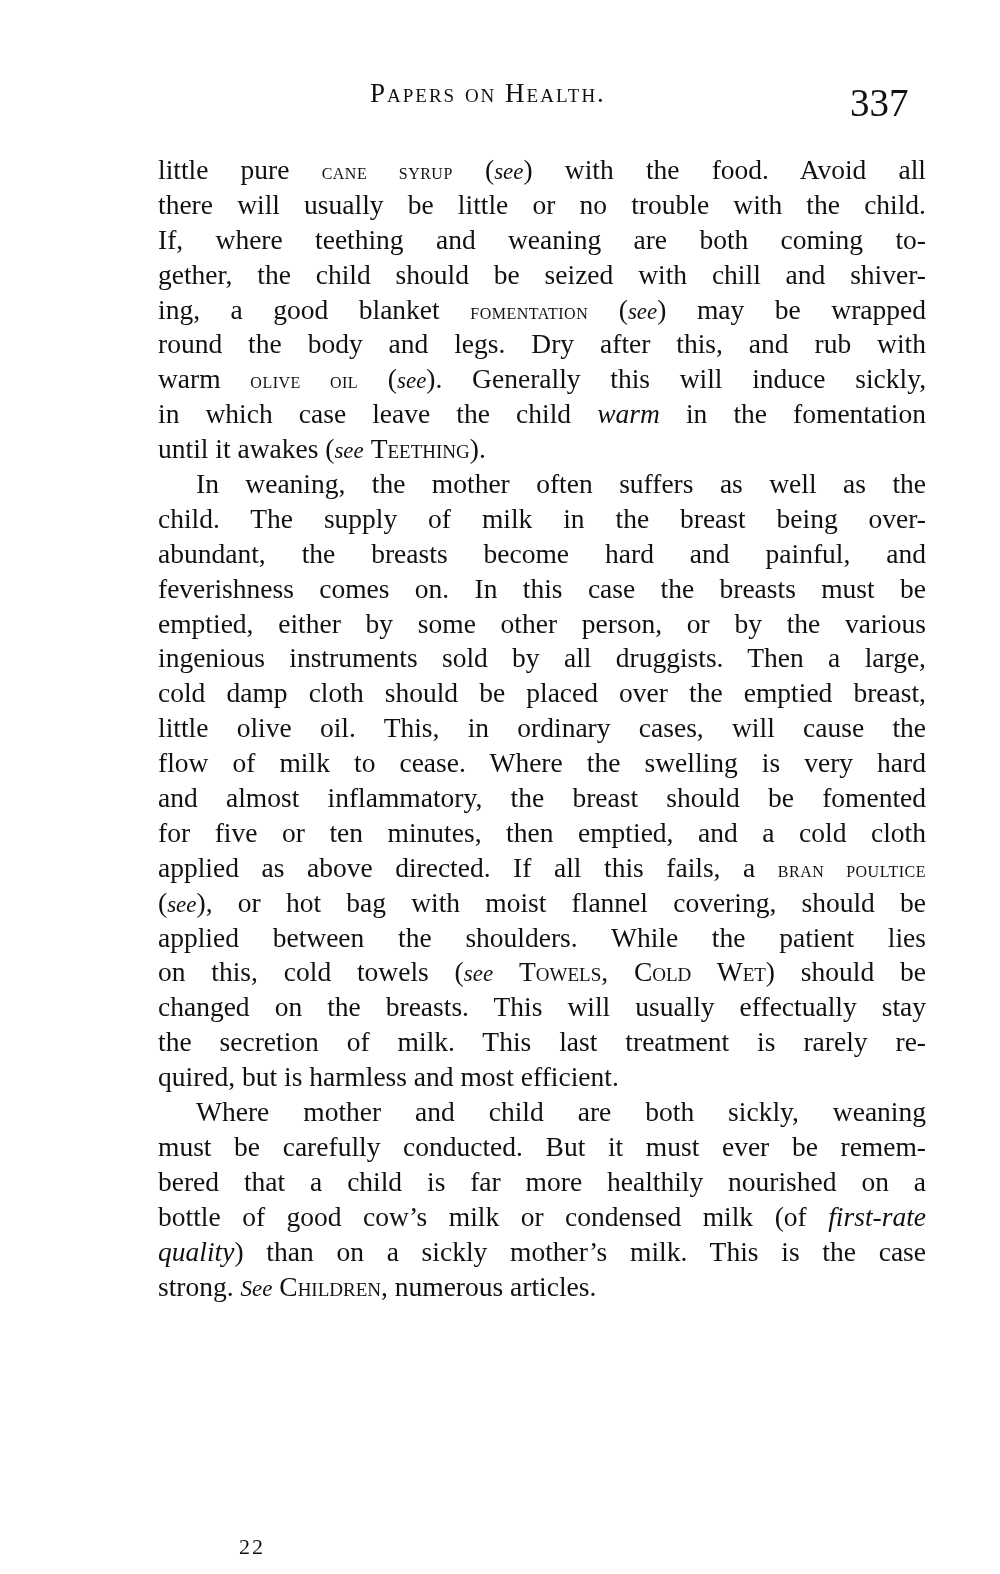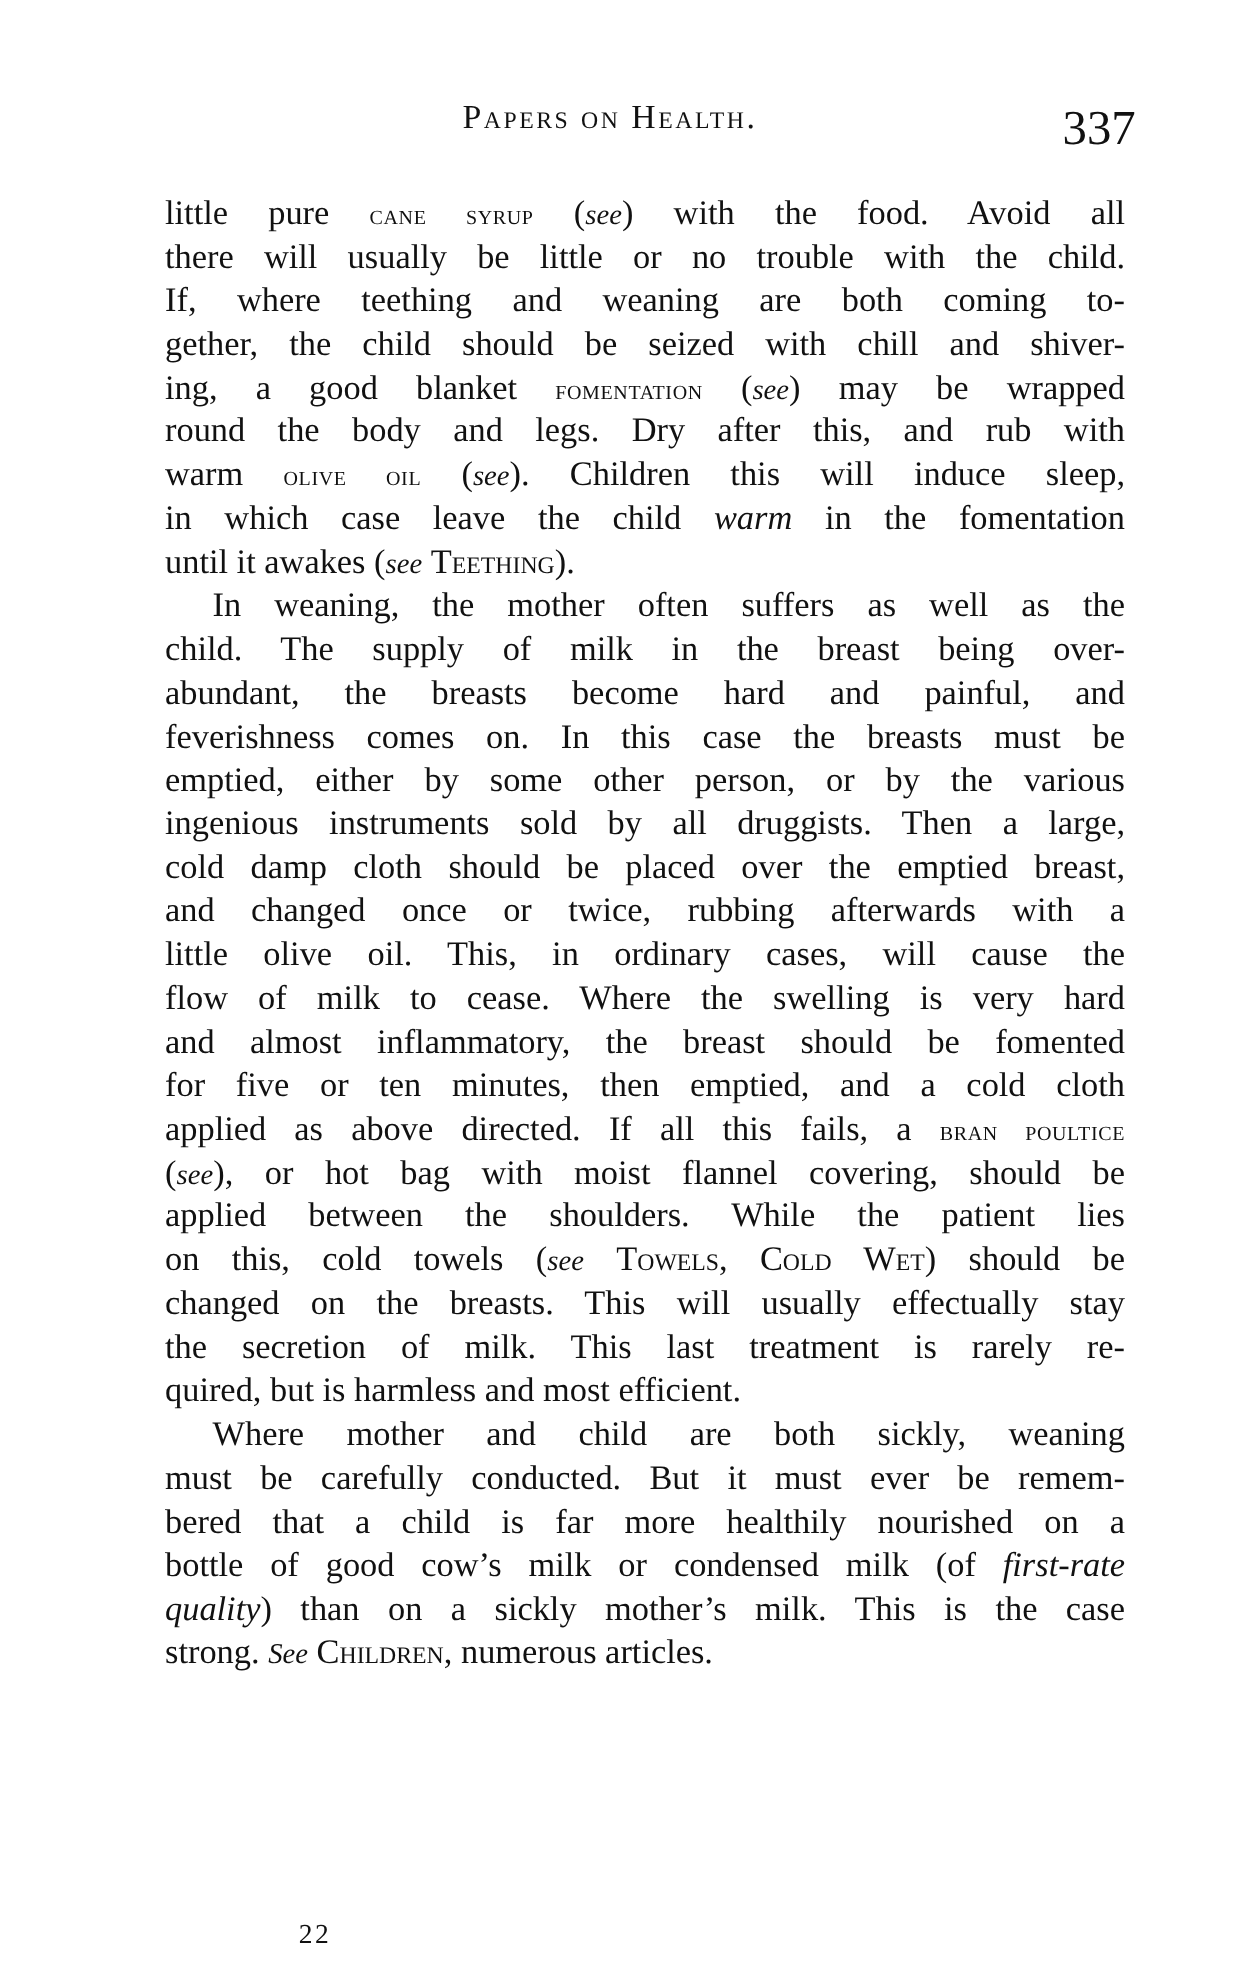--- a/index.html
+++ b/index.html
@@ -1,21 +1,21 @@
 <!DOCTYPE html>
 <html><head>
 <meta charset="utf-8">
 <style>
   html, body { margin: 0; padding: 0; background: #ffffff; }
   body { width: 1000px; height: 1574px; position: relative; overflow: hidden;
          font-family: "Liberation Serif", "DejaVu Serif", serif; color: #111; }
   .header { position: absolute; top: 78px; left: 0; width: 816px; height: 50px; }
   .running-title { position: absolute; left: 370px; top: 0; font-size: 27px; letter-spacing: 2px; font-variant: small-caps; }
   .page-number { position: absolute; left: 850px; top: 2px; font-size: 39px; }
-  .body-text { position: absolute; top: 153px; left: 132px; width: 768px; font-family: Liberation Serif, serif; }
+  .body-text { position: absolute; top: 153px; left: 158px; width: 768px; font-family: Liberation Serif, serif; }
   .line { height: 34.9px; line-height: 34.9px; font-size: 27.5px; white-space: nowrap;
           text-align: justify; text-align-last: justify; }
   .line.last { text-align-last: left; }
   .line.indent { padding-left: 38px; }
   .sc { font-variant: small-caps; font-size: 23px; letter-spacing: 0.5px; }
   .sc2 { font-variant: small-caps; }
   .it { font-style: italic; font-size: 23px; }
   .itb { font-style: italic; }
   .sig { position: absolute; left: 226px; top: 1534px; font-size: 22px; letter-spacing: 2px; margin-left: 13px; }
 </style>
@@ -27,31 +27,30 @@
   <div class="page-number">337</div>
 </div>
 
 <div class="body-text" id="body-text">
     <div class="line"><span>little pure </span><span class="sc">cane syrup</span><span> (</span><span class="it">see</span><span>) with the food.  Avoid all</span></div>
     <div class="line"><span>there will usually be little or no trouble with the child.</span></div>
     <div class="line"><span>If, where teething and weaning are both coming to-</span></div>
     <div class="line"><span>gether, the child should be seized with chill and shiver-</span></div>
     <div class="line"><span>ing, a good blanket </span><span class="sc">fomentation</span><span> (</span><span class="it">see</span><span>) may be wrapped</span></div>
     <div class="line"><span>round the body and legs.  Dry after this, and rub with</span></div>
-    <div class="line"><span>warm </span><span class="sc">olive oil</span><span> (</span><span class="it">see</span><span>).  Children this will induce sleep,</span></div>
+    <div class="line"><span>warm </span><span class="sc">olive oil</span><span> (</span><span class="it">see</span><span>).  Generally this will induce sickly,</span></div>
     <div class="line"><span>in which case leave the child </span><span class="itb">warm</span><span> in the fomentation</span></div>
     <div class="line last"><span>until it awakes (</span><span class="it">see</span><span> </span><span class="sc2">Teething</span><span>).</span></div>
     <div class="line indent"><span>In weaning, the mother often suffers as well as the</span></div>
     <div class="line"><span>child.  The supply of milk in the breast being over-</span></div>
     <div class="line"><span>abundant, the breasts become hard and painful, and</span></div>
     <div class="line"><span>feverishness comes on.  In this case the breasts must be</span></div>
     <div class="line"><span>emptied, either by some other person, or by the various</span></div>
     <div class="line"><span>ingenious instruments sold by all druggists.  Then a large,</span></div>
     <div class="line"><span>cold damp cloth should be placed over the emptied breast,</span></div>
-    <div class="line"><span>and changed once or twice, rubbing afterwards with a</span></div>
     <div class="line"><span>little olive oil.  This, in ordinary cases, will cause the</span></div>
     <div class="line"><span>flow of milk to cease.  Where the swelling is very hard</span></div>
     <div class="line"><span>and almost inflammatory, the breast should be fomented</span></div>
     <div class="line"><span>for five or ten minutes, then emptied, and a cold cloth</span></div>
     <div class="line"><span>applied as above directed.  If all this fails, a </span><span class="sc">bran poultice</span></div>
     <div class="line"><span>(</span><span class="it">see</span><span>), or hot bag with moist flannel covering, should be</span></div>
     <div class="line"><span>applied between the shoulders.  While the patient lies</span></div>
     <div class="line"><span>on this, cold towels (</span><span class="it">see</span><span> </span><span class="sc2">Towels, Cold Wet</span><span>) should be</span></div>
     <div class="line"><span>changed on the breasts.  This will usually effectually stay</span></div>
     <div class="line"><span>the secretion of milk.  This last treatment is rarely re-</span></div>

